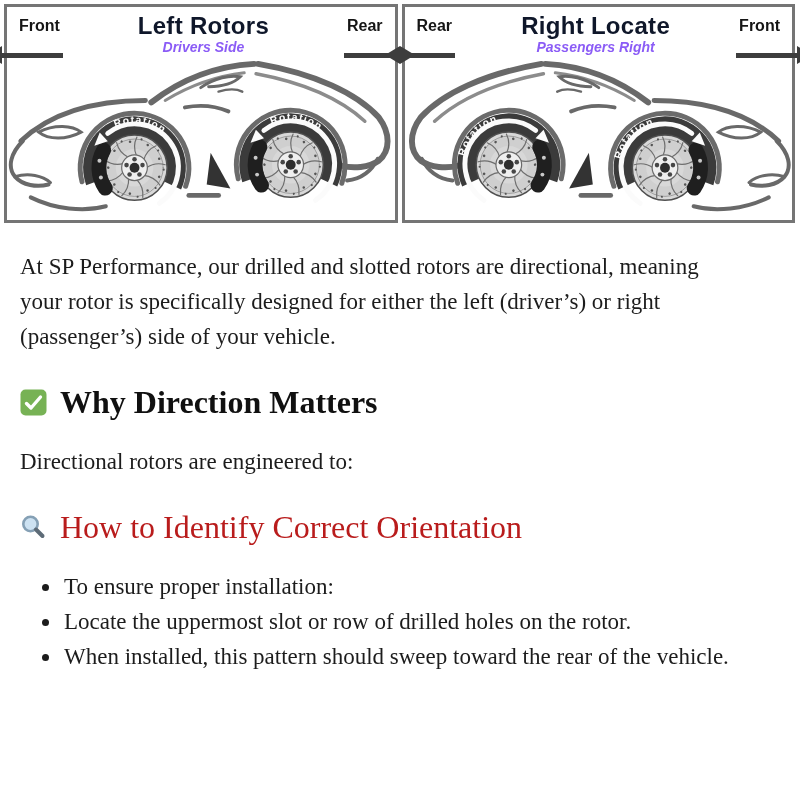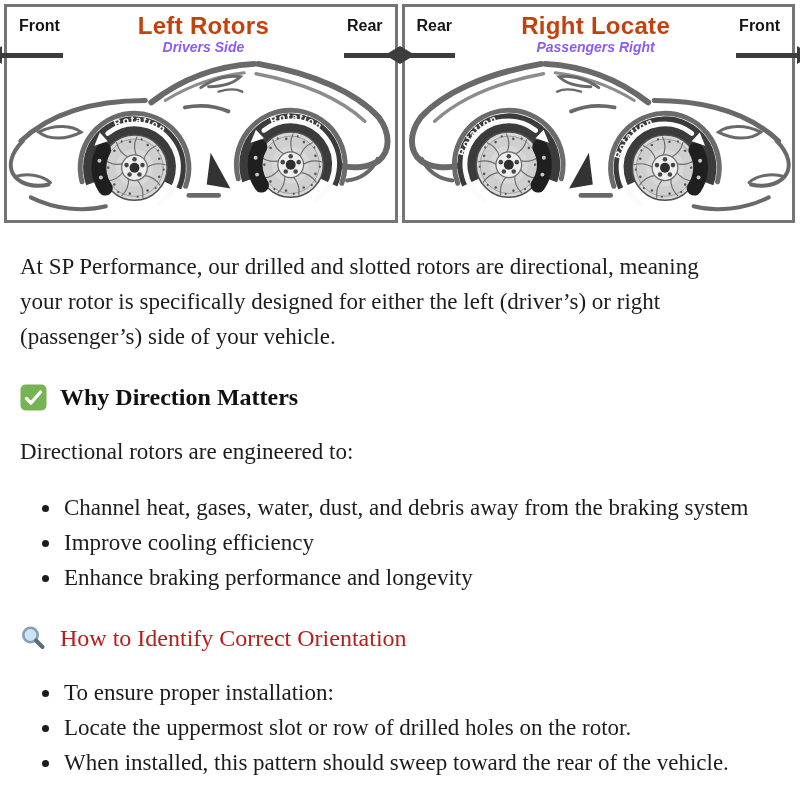--- a/index.html
+++ b/index.html
@@ -10,29 +10,29 @@
   .panel{flex:1;border:3px solid #757575;background:#fff;min-width:0;}
   .panel-head{display:flex;justify-content:space-between;align-items:flex-start;padding:7px 9px 0;height:42px;}
   .dir{display:flex;flex-direction:column;margin-top:4px;font-family:"Liberation Sans",sans-serif;font-weight:bold;font-size:16px;color:#151515;line-height:1;gap:17px;}
   .dir-text{padding:0 3px 2px;}
   .dir-bar{height:5px;background:#3d3d3d;position:relative;}
   .dir.left .dir-bar{margin-left:-14px;}
   .dir.left .dir-bar::before{content:"";position:absolute;left:-15px;top:-7px;border-top:9px solid transparent;border-bottom:9px solid transparent;border-right:15px solid #3d3d3d;}
   .dir.right .dir-bar{margin-right:-14px;}
   .dir.right .dir-bar::after{content:"";position:absolute;right:-15px;top:-7px;border-top:9px solid transparent;border-bottom:9px solid transparent;border-left:15px solid #3d3d3d;}
   .panel-title{text-align:center;font-family:"Liberation Sans",sans-serif;line-height:1.02;}
-  .pt{font-weight:bold;font-size:24px;letter-spacing:.3px;color:#c2410c;}
+  .pt{font-weight:bold;font-size:24px;letter-spacing:.3px;color:#0f172a;}
   .ps{font-weight:bold;font-style:italic;font-size:14px;margin-top:2px;color:#8b5cf6;}
   .car-svg{display:block;width:100%;height:auto;}
   .rot-text{font-family:"Liberation Sans",sans-serif;font-size:10.5px;font-weight:bold;fill:#fbfbfb;letter-spacing:1.1px;}
 
   
   .content{padding:12px 20px 30px;}
   .intro{font-size:23px;line-height:35px;max-width:712px;margin:14px 0 0;}
-  h2{display:flex;align-items:center;gap:13px;font-size:24px;font-weight:bold;margin:30px 0 23px;color:#101010;}
+  h2{display:flex;align-items:center;gap:13px;font-size:32px;font-weight:bold;margin:30px 0 23px;color:#101010;}
   h2 .emoji{flex:0 0 auto;display:inline-flex;}
   h2.light .htext{font-weight:normal;color:#b91c1c;}
   .lead{font-size:23px;line-height:35px;margin:4px 0 21px;}
   ul{margin:0;padding-left:42px;max-width:700px;}
   li{font-size:23px;line-height:35px;margin:0;padding-left:2px;}
 </style>
 </head>
 <body>
 
 <svg width="0" height="0" style="position:absolute" aria-hidden="true">
@@ -194,25 +194,20 @@
       <svg width="27" height="27" viewBox="0 0 27 27">
           <rect x="0.5" y="0.5" width="26" height="26" rx="5" fill="#77b255"></rect>
           <path d="M6.5 14.5 L11 19 L20.5 8" stroke="#ffffff" stroke-width="3.4" fill="none" stroke-linecap="round" stroke-linejoin="round"></path>
         </svg>
     </span>
     <span class="htext">Why Direction Matters</span>
   </h2>
 
   <p class="lead">Directional rotors are engineered to:</p>
 
-  <ul>
-    <li>Channel heat, gases, water, dust, and debris away from the braking system</li>
-    <li>Improve cooling efficiency</li>
-    <li>Enhance braking performance and longevity</li>
-  </ul>
 
   <h2 class="light">
     <span class="emoji">
       <svg width="27" height="27" viewBox="0 0 27 27">
           <circle cx="10.5" cy="10" r="7.2" fill="#cde2f2" stroke="#85a0b5" stroke-width="2.6"></circle>
           <line x1="16" y1="15.5" x2="22.5" y2="22" stroke="#5d6b77" stroke-width="4" stroke-linecap="round"></line>
         </svg>
     </span>
     <span class="htext">How to Identify Correct Orientation</span>
   </h2>

